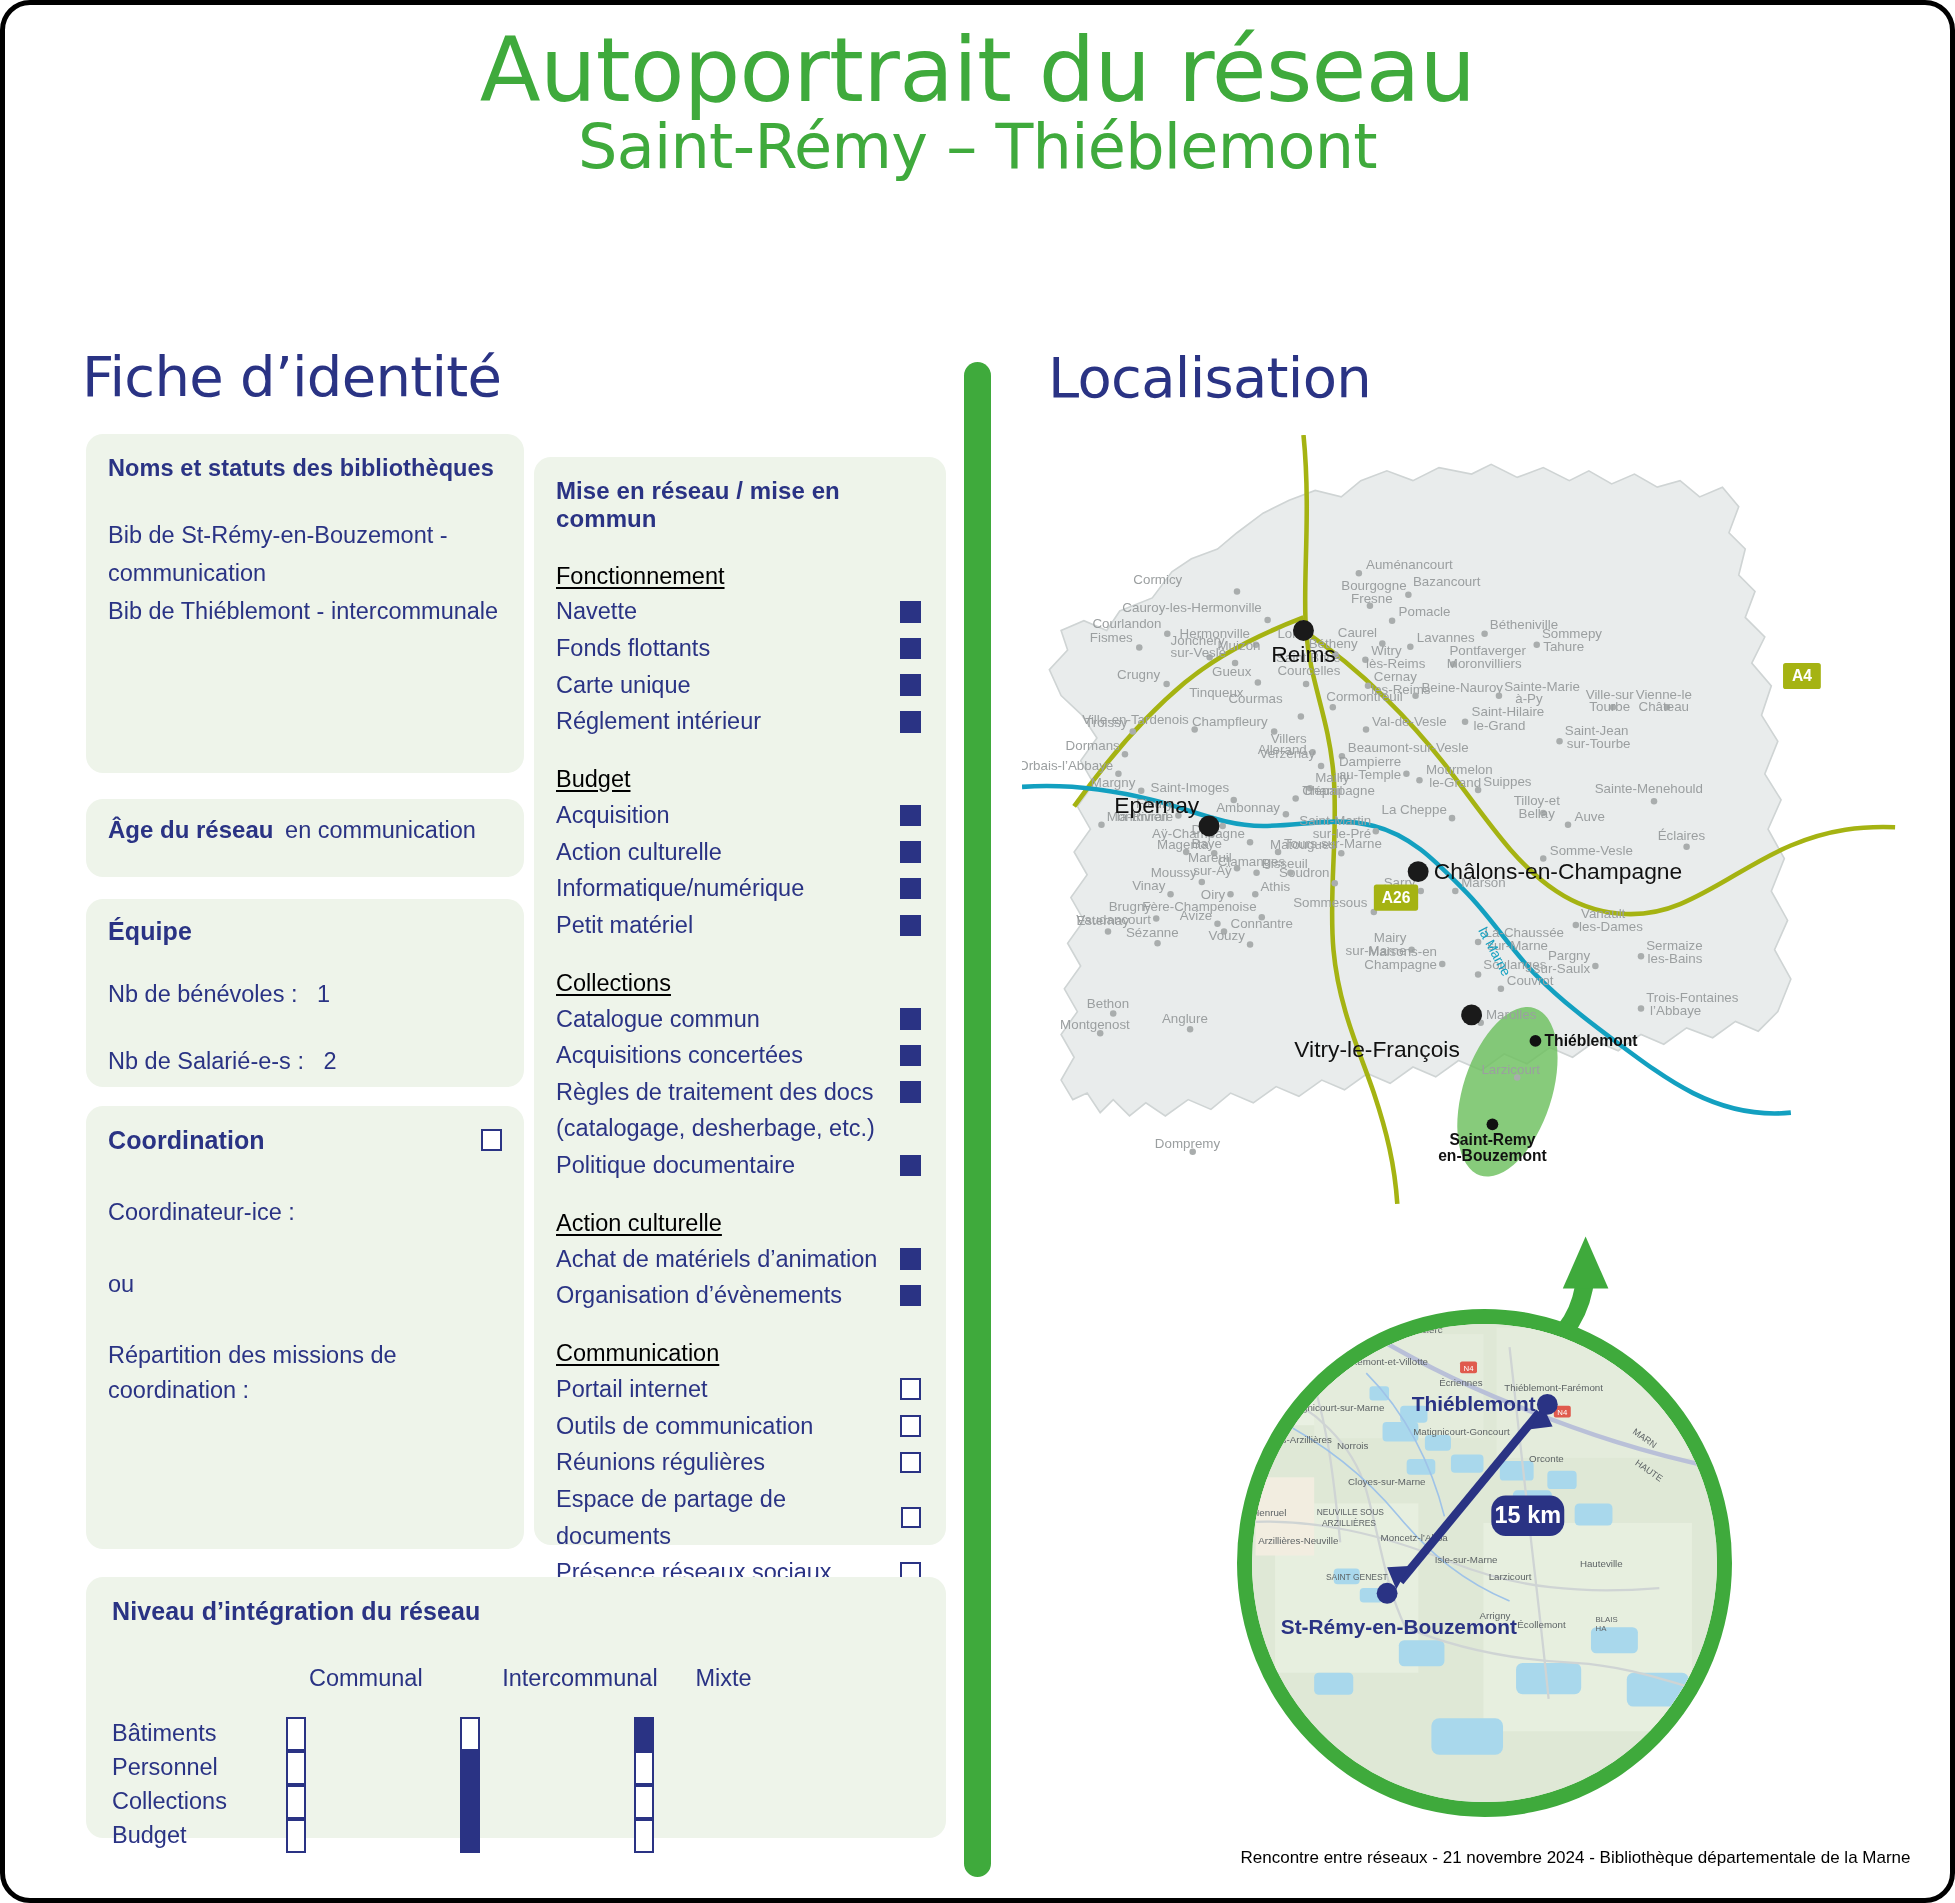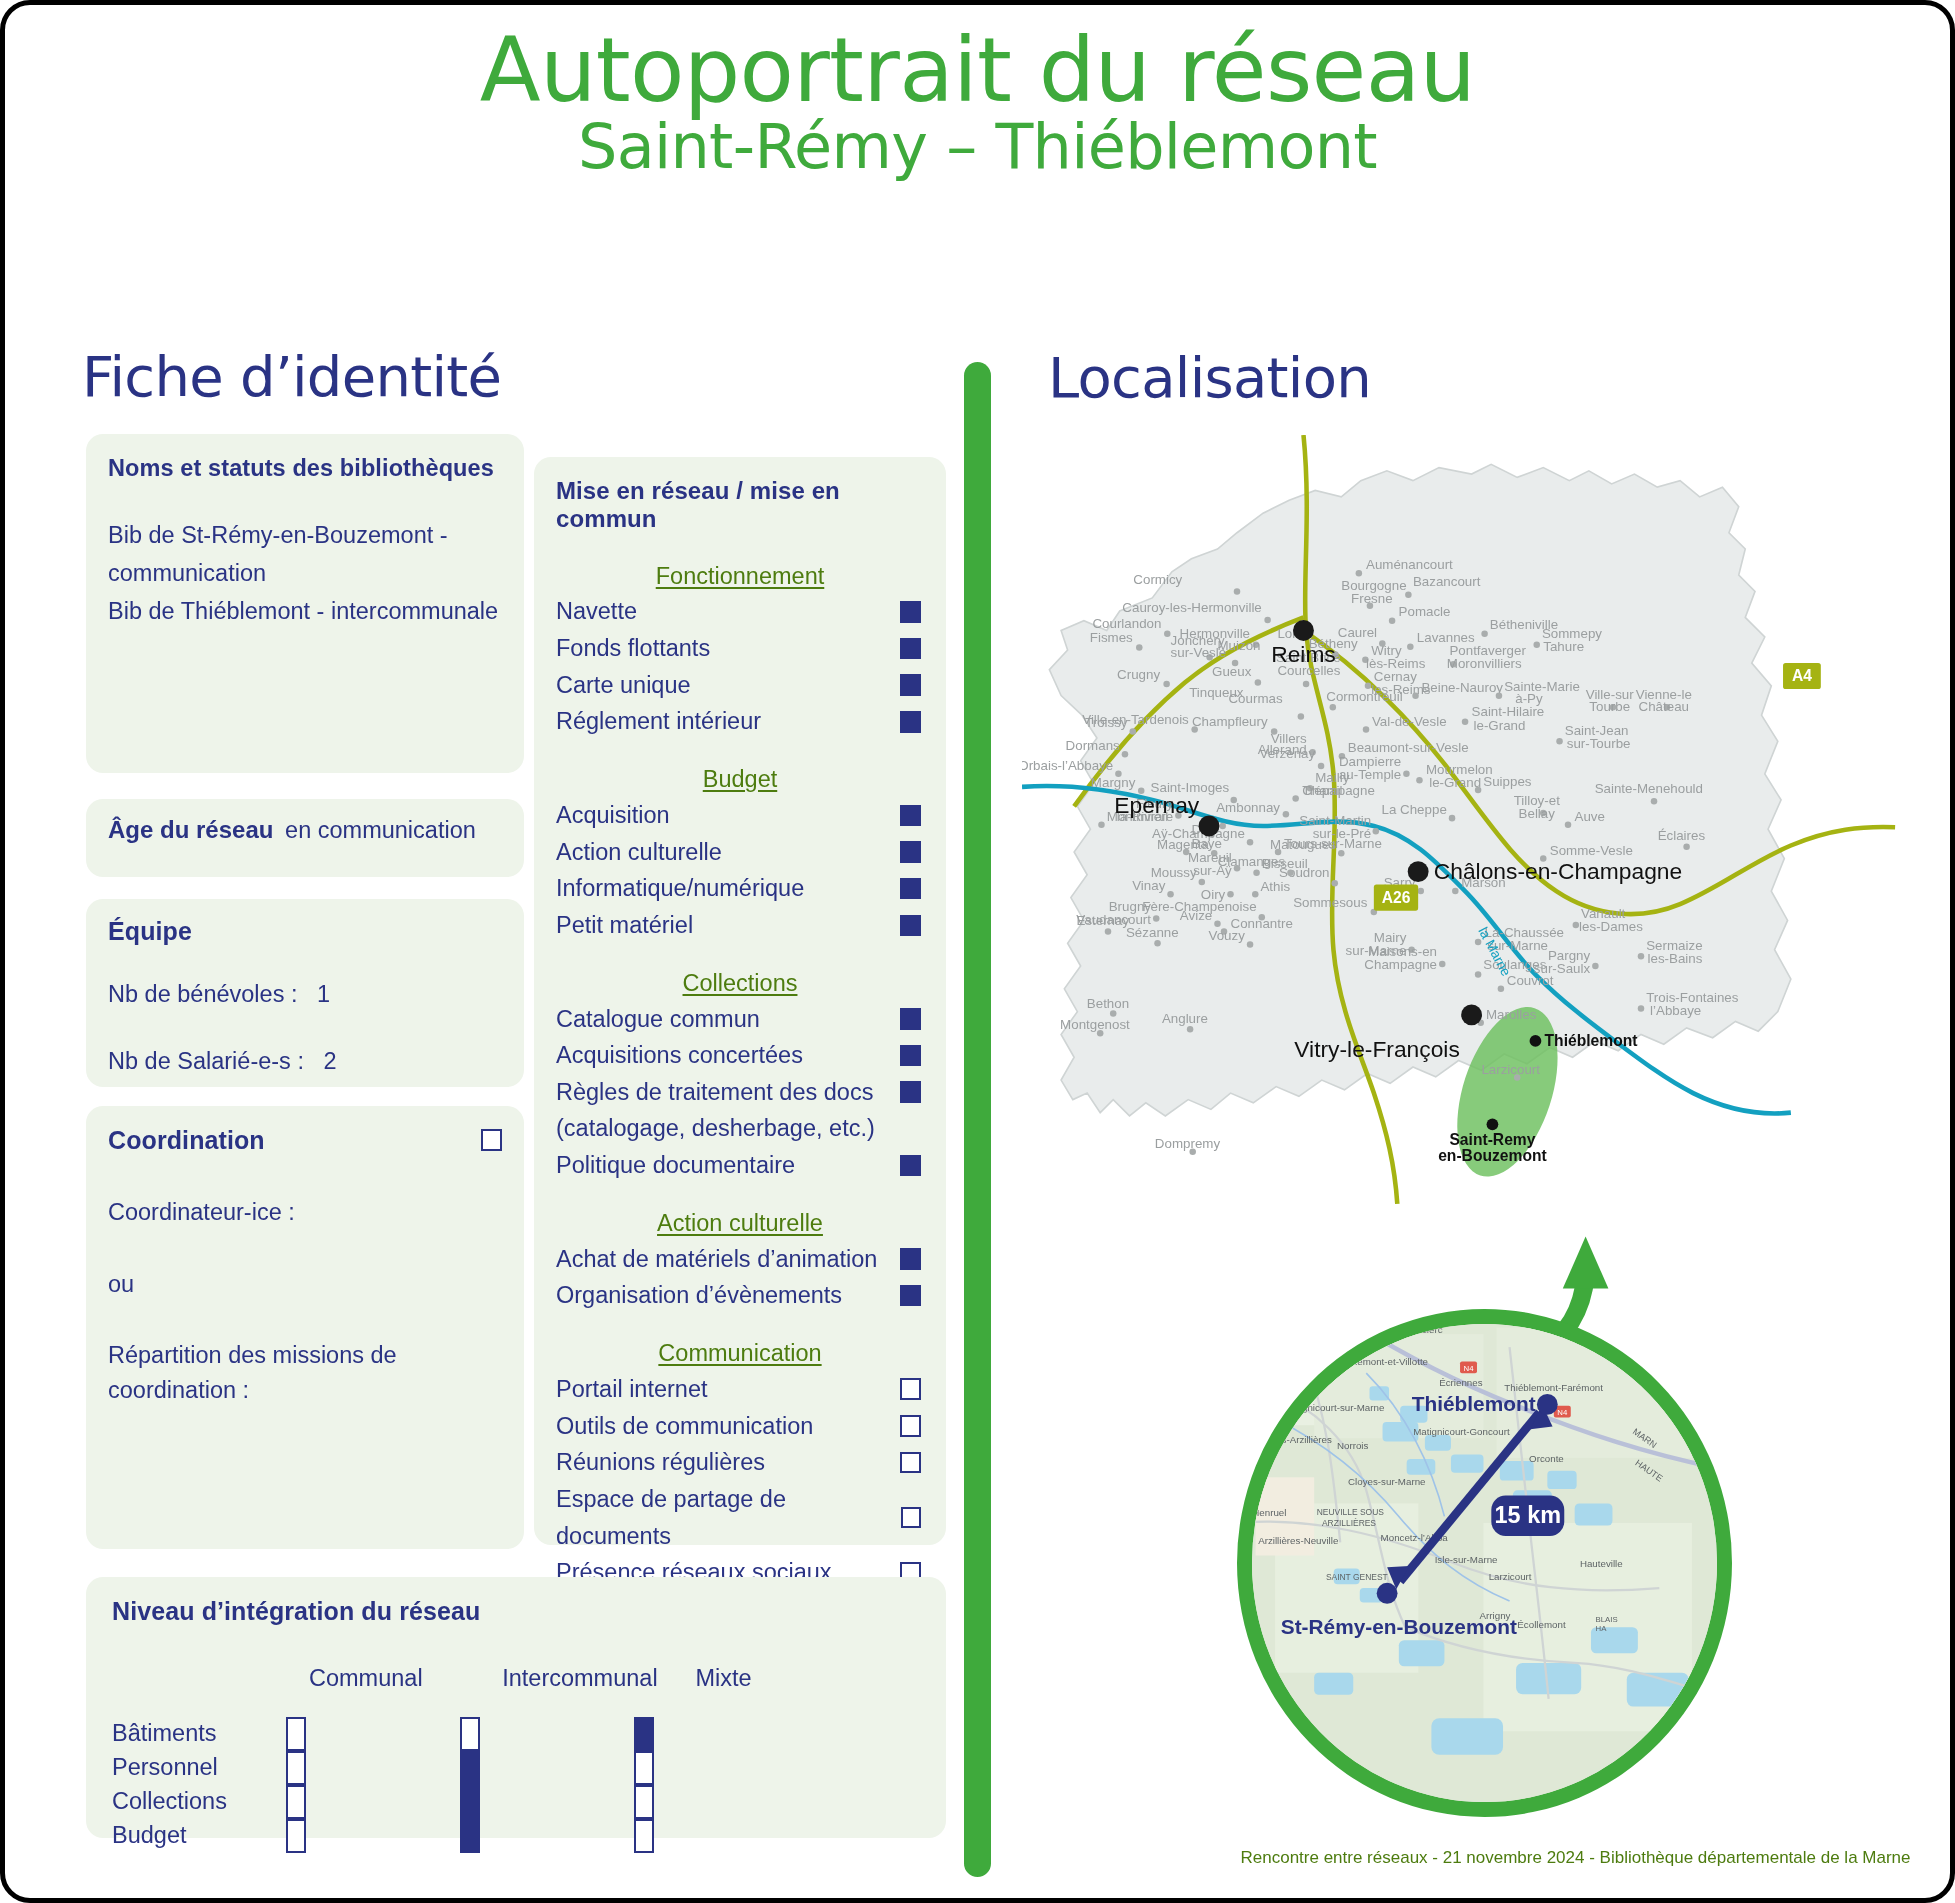--- a/index.html
+++ b/index.html
@@ -112,25 +112,24 @@
     vertical-align:middle;
   }
   .cb.filled{background:#2a3384;border-color:#2a3384;}
   .cb.tall{width:19.6px;height:34px;}
 
   
   #card-reseau .card-title{font-size:24px;}
   .grp{margin-top:26px;}
   .grp:first-of-type{margin-top:30px;}
   .grp-title{
-    font-size:23.5px;color:#4d7c0f;
+    font-size:23.5px;color:#000000;
     text-decoration:underline;
     text-underline-offset:3.3px;
     margin-bottom:3.9px;
-    text-align:center;
   }
   .item{
     display:flex;align-items:center;justify-content:space-between;
     font-size:23.5px;line-height:1.56;
     padding-right:2.6px;
   }
   .item .txt{padding-right:6.5px;}
 
   
   #card-niveau .card-title{font-size:25px;}
@@ -164,21 +163,21 @@
     width:495px;height:508px;
     border-radius:50%;
     border:15.6px solid #3faa3c;
     box-sizing:border-box;
     overflow:hidden;
     background:#e8f0e2;
   }
   .inset-svg{position:absolute;inset:-15.6px;width:495px;height:508px;}
   .footer{
     position:absolute;left:1225px;top:1843px;width:691px;
-    font-size:17px;color:#4d7c0f;text-align:center;
+    font-size:17px;color:#000000;text-align:center;
   }
 </style>
 </head>
 <body>
 
 <div class="poster">
 
   <div class="title-block">
     <div class="title-line l1">Autoportrait du réseau</div>
     <div class="title-line l2">Saint-Rémy – Thiéblemont</div>

